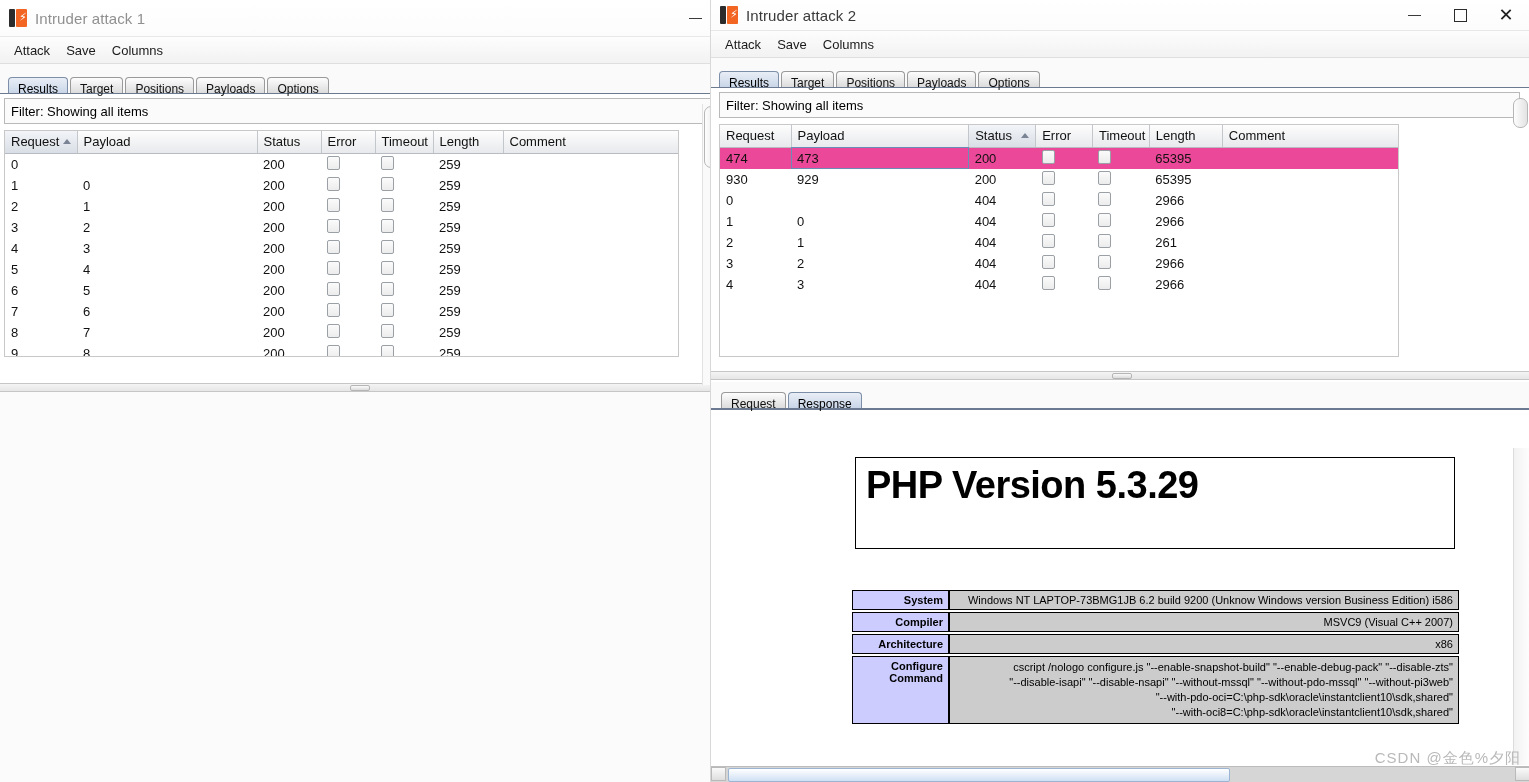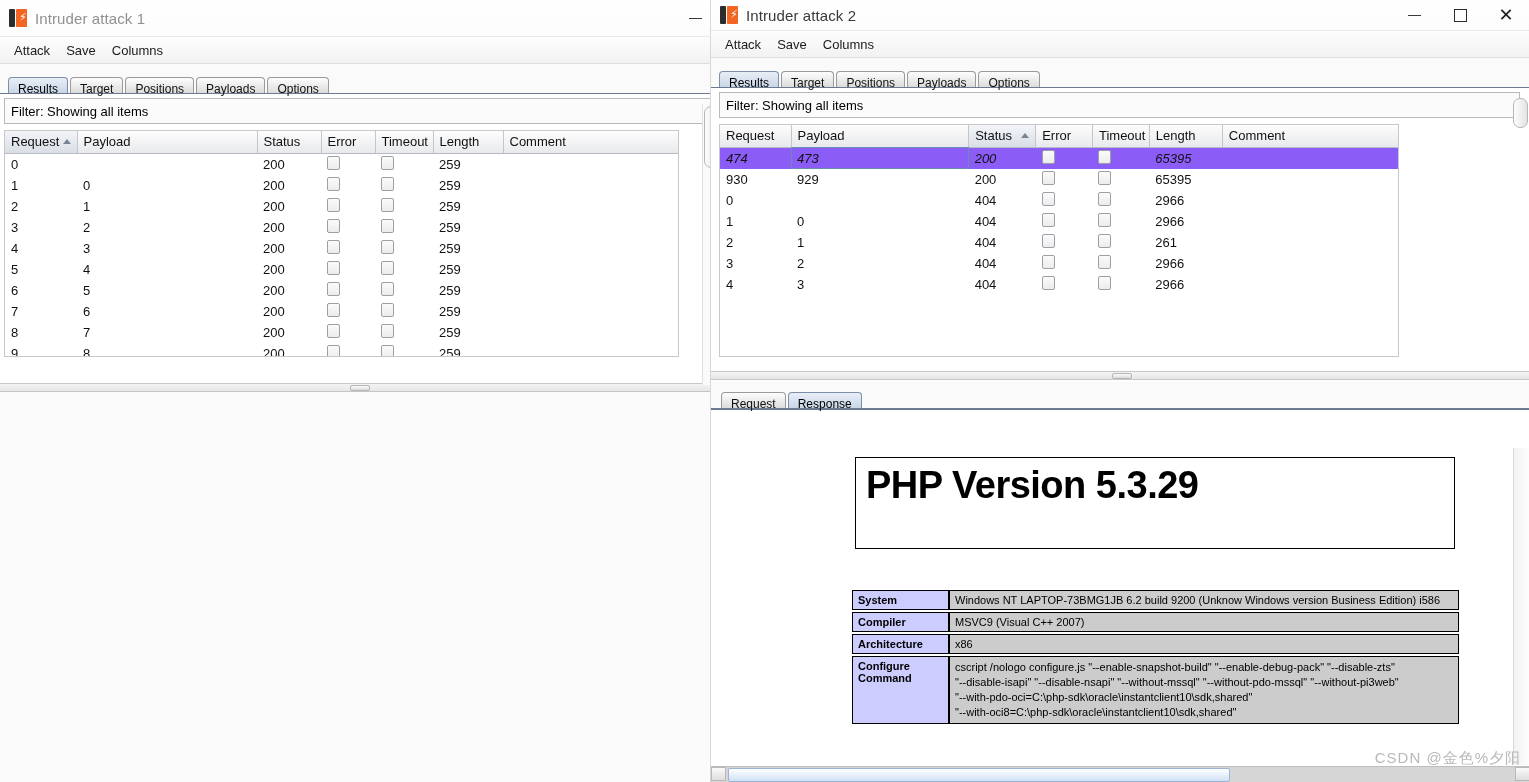--- a/index.html
+++ b/index.html
@@ -59,39 +59,39 @@
   table.results th{
     background:linear-gradient(#fdfdfd,#e7e9ec);
     border-right:1px solid #c3c7cc;border-bottom:1px solid #b8bcc2;
     text-align:left;font-weight:normal;padding:3px 6px;height:22px;box-sizing:border-box;
     color:#111;position:relative;white-space:nowrap;
   }
   table.results th.sorted{background:linear-gradient(#f2f4f8,#d9dee6);}
   table.results th .sortarrow{position:absolute;right:6px;top:8px;
     width:0;height:0;border-left:4px solid transparent;border-right:4px solid transparent;border-bottom:5px solid #7a8494;}
   table.results td{padding:2px 6px;height:21px;box-sizing:border-box;color:#111;white-space:nowrap;overflow:hidden;}
-  table.results tr.sel td{background:#8b5cf6;font-style:italic;}
+  table.results tr.sel td{background:#ec4899;}
   table.results tr.sel td.focus{outline:1px solid #6a8cb5;outline-offset:-1px;}
   .cbox{width:11px;height:12px;border:1px solid #9aa0a6;background:linear-gradient(#fbfbfb,#ececec);border-radius:2px;display:inline-block;}
 
   
   .splitter{height:7px;background:linear-gradient(#f4f4f4,#e6e6e6);border-top:1px solid #c6c6c6;border-bottom:1px solid #c6c6c6;position:relative;}
   .splitter .grip{position:absolute;left:50%;margin-left:-9px;top:1px;width:18px;height:4px;
     background:linear-gradient(#fafafa,#dcdcdc);border:1px solid #b5b5b5;border-radius:2px;}
 
   
   .msgtabs{height:28px;display:flex;align-items:flex-end;padding-left:10px;background:#fafafa;border-bottom:2px solid #6b7a91;box-sizing:border-box;}
   .subtabs{height:27px;display:flex;align-items:flex-end;padding-left:12px;background:#fafafa;border-bottom:1px solid #9aa3b0;box-sizing:border-box;}
 
   
   .renderarea{background:#fff;overflow:hidden;position:relative;}
   .php-h1box{border:1px solid #000;background:#fff;padding:8px 10px 28px 10px;box-sizing:border-box;}
   .php-h1{font-family:"Liberation Sans","DejaVu Sans",sans-serif;font-size:38px;font-weight:bold;line-height:1;letter-spacing:-.5px;color:#000;}
   table.phpinfo{border-collapse:separate;border-spacing:0 2px;width:100%;font-size:11px;}
-  table.phpinfo td{border:1px solid #000;padding:3px 5px;vertical-align:top;}
+  table.phpinfo td{border:1px solid #000;padding:3px 5px;vertical-align:top;text-align:right;}
   table.phpinfo td.k{background:#ccccff;font-weight:bold;width:97px;box-sizing:border-box;}
   table.phpinfo td.v{background:#cccccc;}
   .cfg-line{white-space:nowrap;line-height:15px;}
 
   
   .vscroll{position:absolute;width:15px;background:#fafafa;border-left:1px solid #e2e2e2;}
   .vscroll .thumb{position:absolute;left:1px;width:13px;background:linear-gradient(90deg,#fdfdfd,#e3e3e3);border:1px solid #b6b6b6;border-radius:7px;}
   .hscroll{position:absolute;height:15px;background:#d6d6d6;border-top:1px solid #bdbdbd;}
   .hscroll .thumb{position:absolute;top:1px;height:12px;background:linear-gradient(#ffffff,#cfe0f4);border:1px solid #9bb4d2;border-radius:2px;}
   .hscroll .arrow{position:absolute;top:0;width:15px;height:14px;background:linear-gradient(#fafafa,#dedede);border:1px solid #b9b9b9;box-sizing:border-box;}

